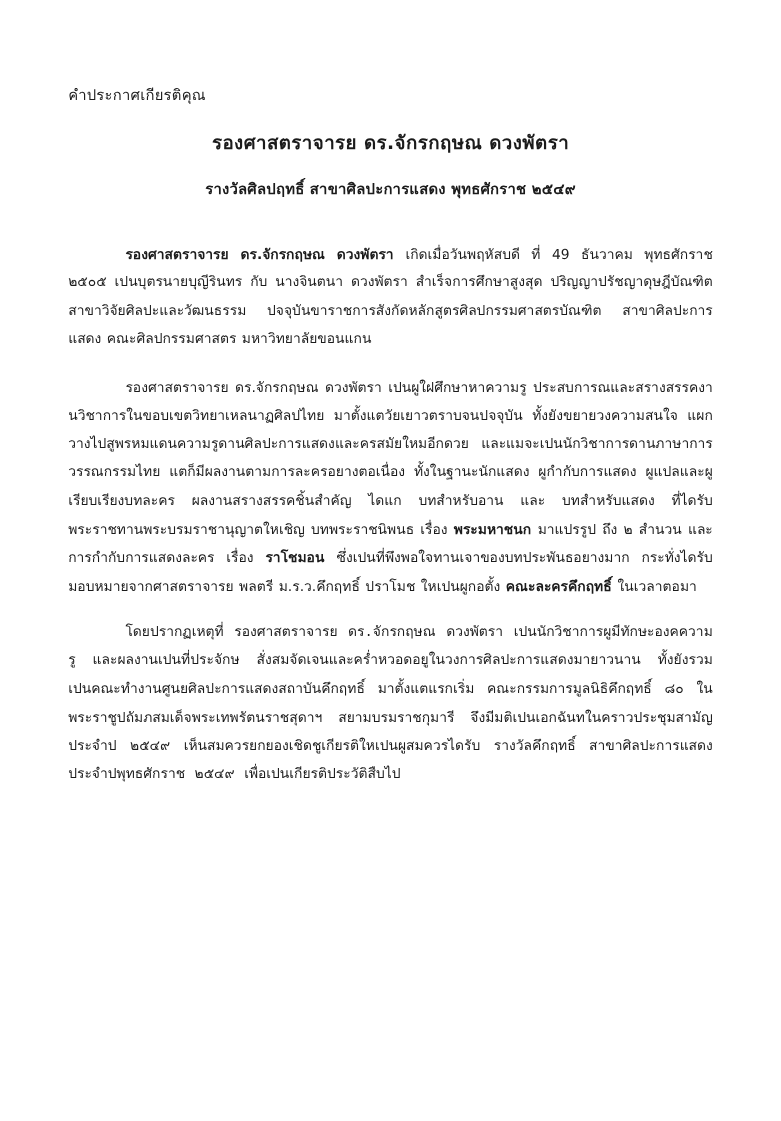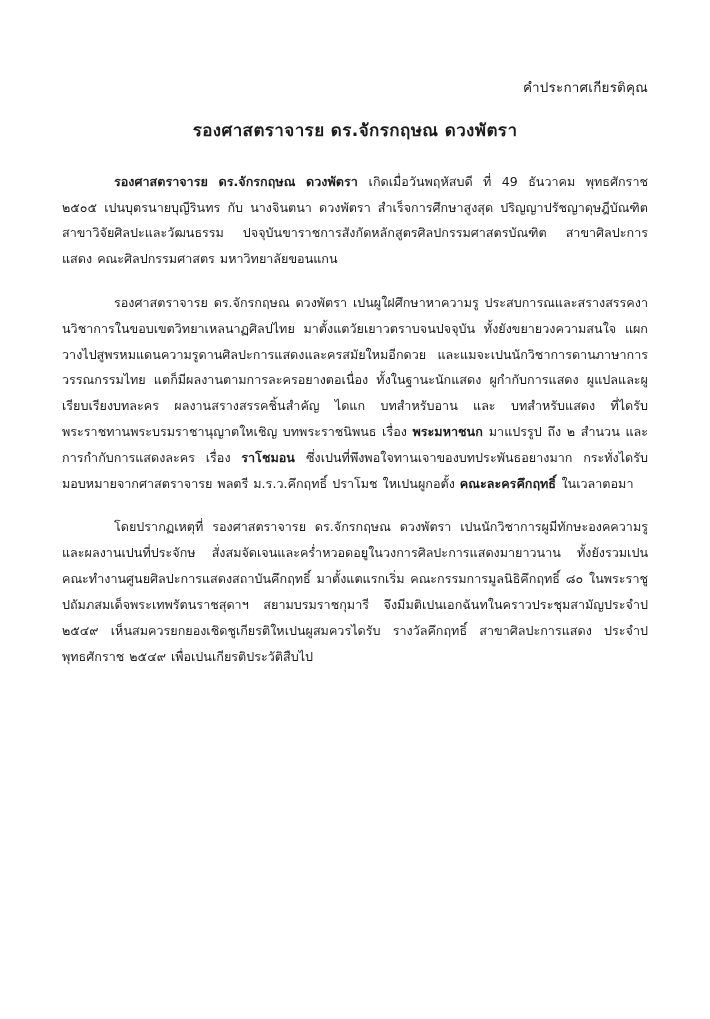--- a/index.html
+++ b/index.html
@@ -18,21 +18,21 @@
     height: 1019px;
     background: #ffffff;
     box-sizing: border-box;
     padding: 78px 62px 40px 62px;
     overflow: hidden;
   }
   .doc-body {
     color: #1b1b1b;
   }
   .title-line {
-    text-align: right;
+    text-align: left;
     font-size: 13.5px;
     letter-spacing: 0.2px;
     margin: 0 0 22px 0;
     line-height: 1.4;
   }
   .headline {
     text-align: center;
     font-size: 17px;
     font-weight: bold;
     margin: 0 0 20px 0;
@@ -51,38 +51,40 @@
     margin: 0 0 18px 0;
     font-size: 12.6px;
     line-height: 2.05;
     text-align: justify;
     text-justify: inter-word;
     text-indent: 52px;
     word-spacing: 1px;
   }
   p.para:last-child {
     margin-bottom: 4px;
+    font-family: Liberation Mono, monospace;
   }
   .b {
     font-weight: bold;
   }
   .spacer-small {
     height: 6px;
   }
 </style>
 </head>
 <body>
 
 <div class="page">
   <div class="doc-body">
 
     <div class="title-line">คำประกาศเกียรติคุณ</div>
 
     <div class="headline">รองศาสตราจารย ดร.จักรกฤษณ  ดวงพัตรา</div>
 
+    <div class="subhead">รางวัลศิลปฤทธิ์ สาขาศิลปะการแสดง พุทธศักราช ๒๕๔๙</div>
 
     <div class="spacer-small"></div>
 
     <div id="paragraphs">
         <p class="para"><span class="b">รองศาสตราจารย ดร.จักรกฤษณ ดวงพัตรา </span><span>เกิดเมื่อวันพฤหัสบดี ที่ 49 ธันวาคม พุทธศักราช ๒๕๐๕ เปนบุตรนายบุญีรินทร กับ นางจินตนา ดวงพัตรา สำเร็จการศึกษาสูงสุด ปริญญาปรัชญาดุษฎีบัณฑิต สาขาวิจัยศิลปะและวัฒนธรรม ปจจุบันขาราชการสังกัดหลักสูตรศิลปกรรมศาสตรบัณฑิต สาขาศิลปะการแสดง คณะศิลปกรรมศาสตร มหาวิทยาลัยขอนแกน</span></p>
         <p class="para"><span>รองศาสตราจารย ดร.จักรกฤษณ ดวงพัตรา เปนผูใฝศึกษาหาความรู ประสบการณและสรางสรรคงานวิชาการในขอบเขตวิทยาเหลนาฏศิลปไทย มาตั้งแตวัยเยาวตราบจนปจจุบัน ทั้งยังขยายวงความสนใจ แผกวางไปสูพรหมแดนความรูดานศิลปะการแสดงและครสมัยใหมอีกดวย และแมจะเปนนักวิชาการดานภาษาการวรรณกรรมไทย แตก็มีผลงานตามการละครอยางตอเนื่อง ทั้งในฐานะนักแสดง ผูกำกับการแสดง ผูแปลและผูเรียบเรียงบทละคร ผลงานสรางสรรคชิ้นสำคัญ ไดแก บทสำหรับอาน และ บทสำหรับแสดง ที่ไดรับพระราชทานพระบรมราชานุญาตใหเชิญ บทพระราชนิพนธ เรื่อง </span><span class="b">พระมหาชนก </span><span>มาแปรรูป ถึง ๒ สำนวน และการกำกับการแสดงละคร เรื่อง </span><span class="b">ราโชมอน </span><span>ซึ่งเปนที่พึงพอใจทานเจาของบทประพันธอยางมาก กระทั่งไดรับมอบหมายจากศาสตราจารย พลตรี ม.ร.ว.คึกฤทธิ์ ปราโมช ใหเปนผูกอตั้ง </span><span class="b">คณะละครคึกฤทธิ์ </span><span>ในเวลาตอมา</span></p>
         <p class="para"><span>โดยปรากฏเหตุที่ รองศาสตราจารย ดร.จักรกฤษณ ดวงพัตรา เปนนักวิชาการผูมีทักษะองคความรู และผลงานเปนที่ประจักษ สั่งสมจัดเจนและคร่ำหวอดอยูในวงการศิลปะการแสดงมายาวนาน ทั้งยังรวมเปนคณะทำงานศูนยศิลปะการแสดงสถาบันคึกฤทธิ์ มาตั้งแตแรกเริ่ม คณะกรรมการมูลนิธิคึกฤทธิ์ ๘๐ ในพระราชูปถัมภสมเด็จพระเทพรัตนราชสุดาฯ สยามบรมราชกุมารี จึงมีมติเปนเอกฉันทในคราวประชุมสามัญประจำป ๒๕๔๙ เห็นสมควรยกยองเชิดชูเกียรติใหเปนผูสมควรไดรับ รางวัลคึกฤทธิ์ สาขาศิลปะการแสดง ประจำปพุทธศักราช ๒๕๔๙ เพื่อเปนเกียรติประวัติสืบไป</span></p>
       </div>
 
   </div>

